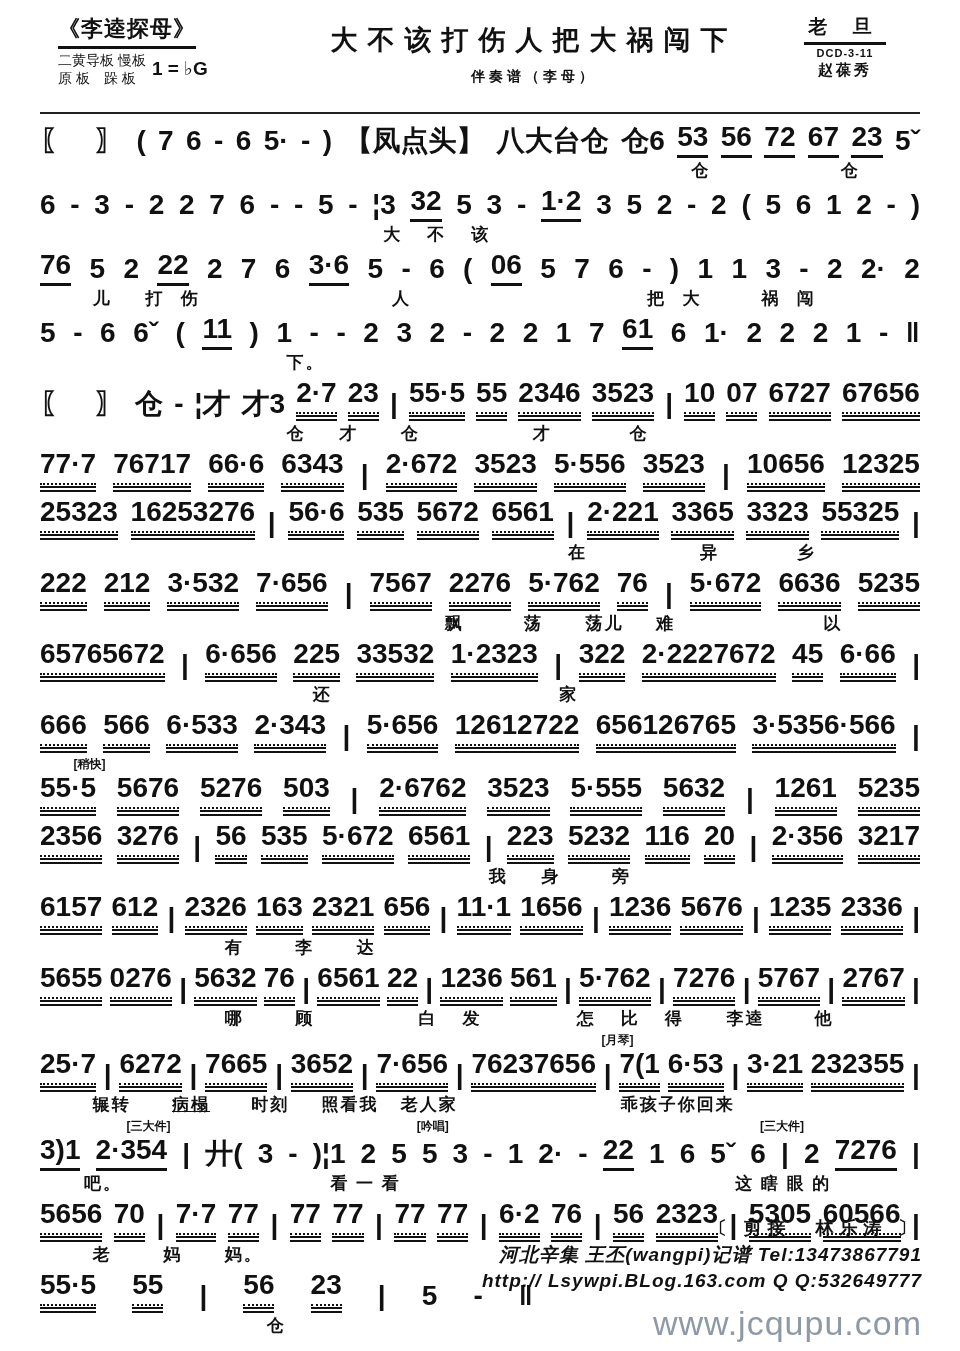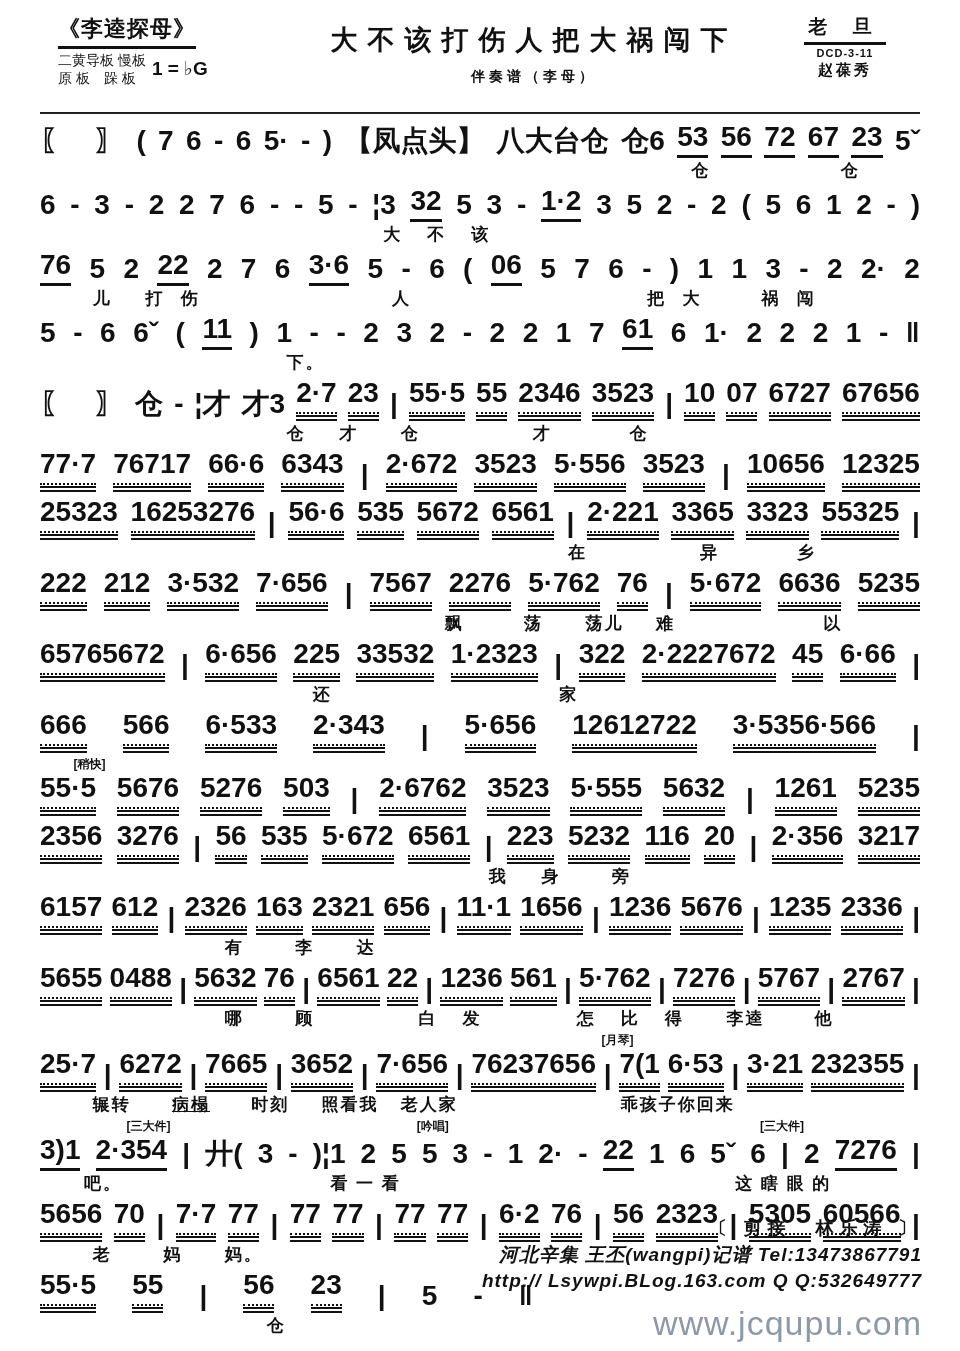--- a/index.html
+++ b/index.html
@@ -316,20 +316,21 @@
       </div>
       <div class="music-line">
         <div class="notes-row">
           <span class="tok beam">666</span>
           <span class="tok beam">566</span>
           <span class="tok beam">6·533</span>
           <span class="tok beam">2·343</span>
           <span class="tok">|</span>
           <span class="tok beam">5·656</span>
           <span class="tok beam">12612722</span>
+          <span class="tok beam">656126765</span>
           <span class="tok beam">3·5356·566</span>
           <span class="tok">|</span>
         </div>
       </div>
       <div class="music-line">
         <div class="ann-layer">
           <span style="left: 2%;">[稍快]</span>
         </div>
         <div class="notes-row">
           <span class="tok beam">55·5</span>
@@ -392,21 +393,21 @@
         </div>
         <div class="lyr-layer">
           <span style="left: 21%;">有</span>
           <span style="left: 29%;">李</span>
           <span style="left: 36%;">达</span>
         </div>
       </div>
       <div class="music-line">
         <div class="notes-row">
           <span class="tok beam">5655</span>
-          <span class="tok beam">0488</span>
+          <span class="tok beam">0276</span>
           <span class="tok">|</span>
           <span class="tok beam">5632</span>
           <span class="tok beam">76</span>
           <span class="tok">|</span>
           <span class="tok beam">6561</span>
           <span class="tok beam">22</span>
           <span class="tok">|</span>
           <span class="tok beam">1236</span>
           <span class="tok beam">561</span>
           <span class="tok">|</span>

